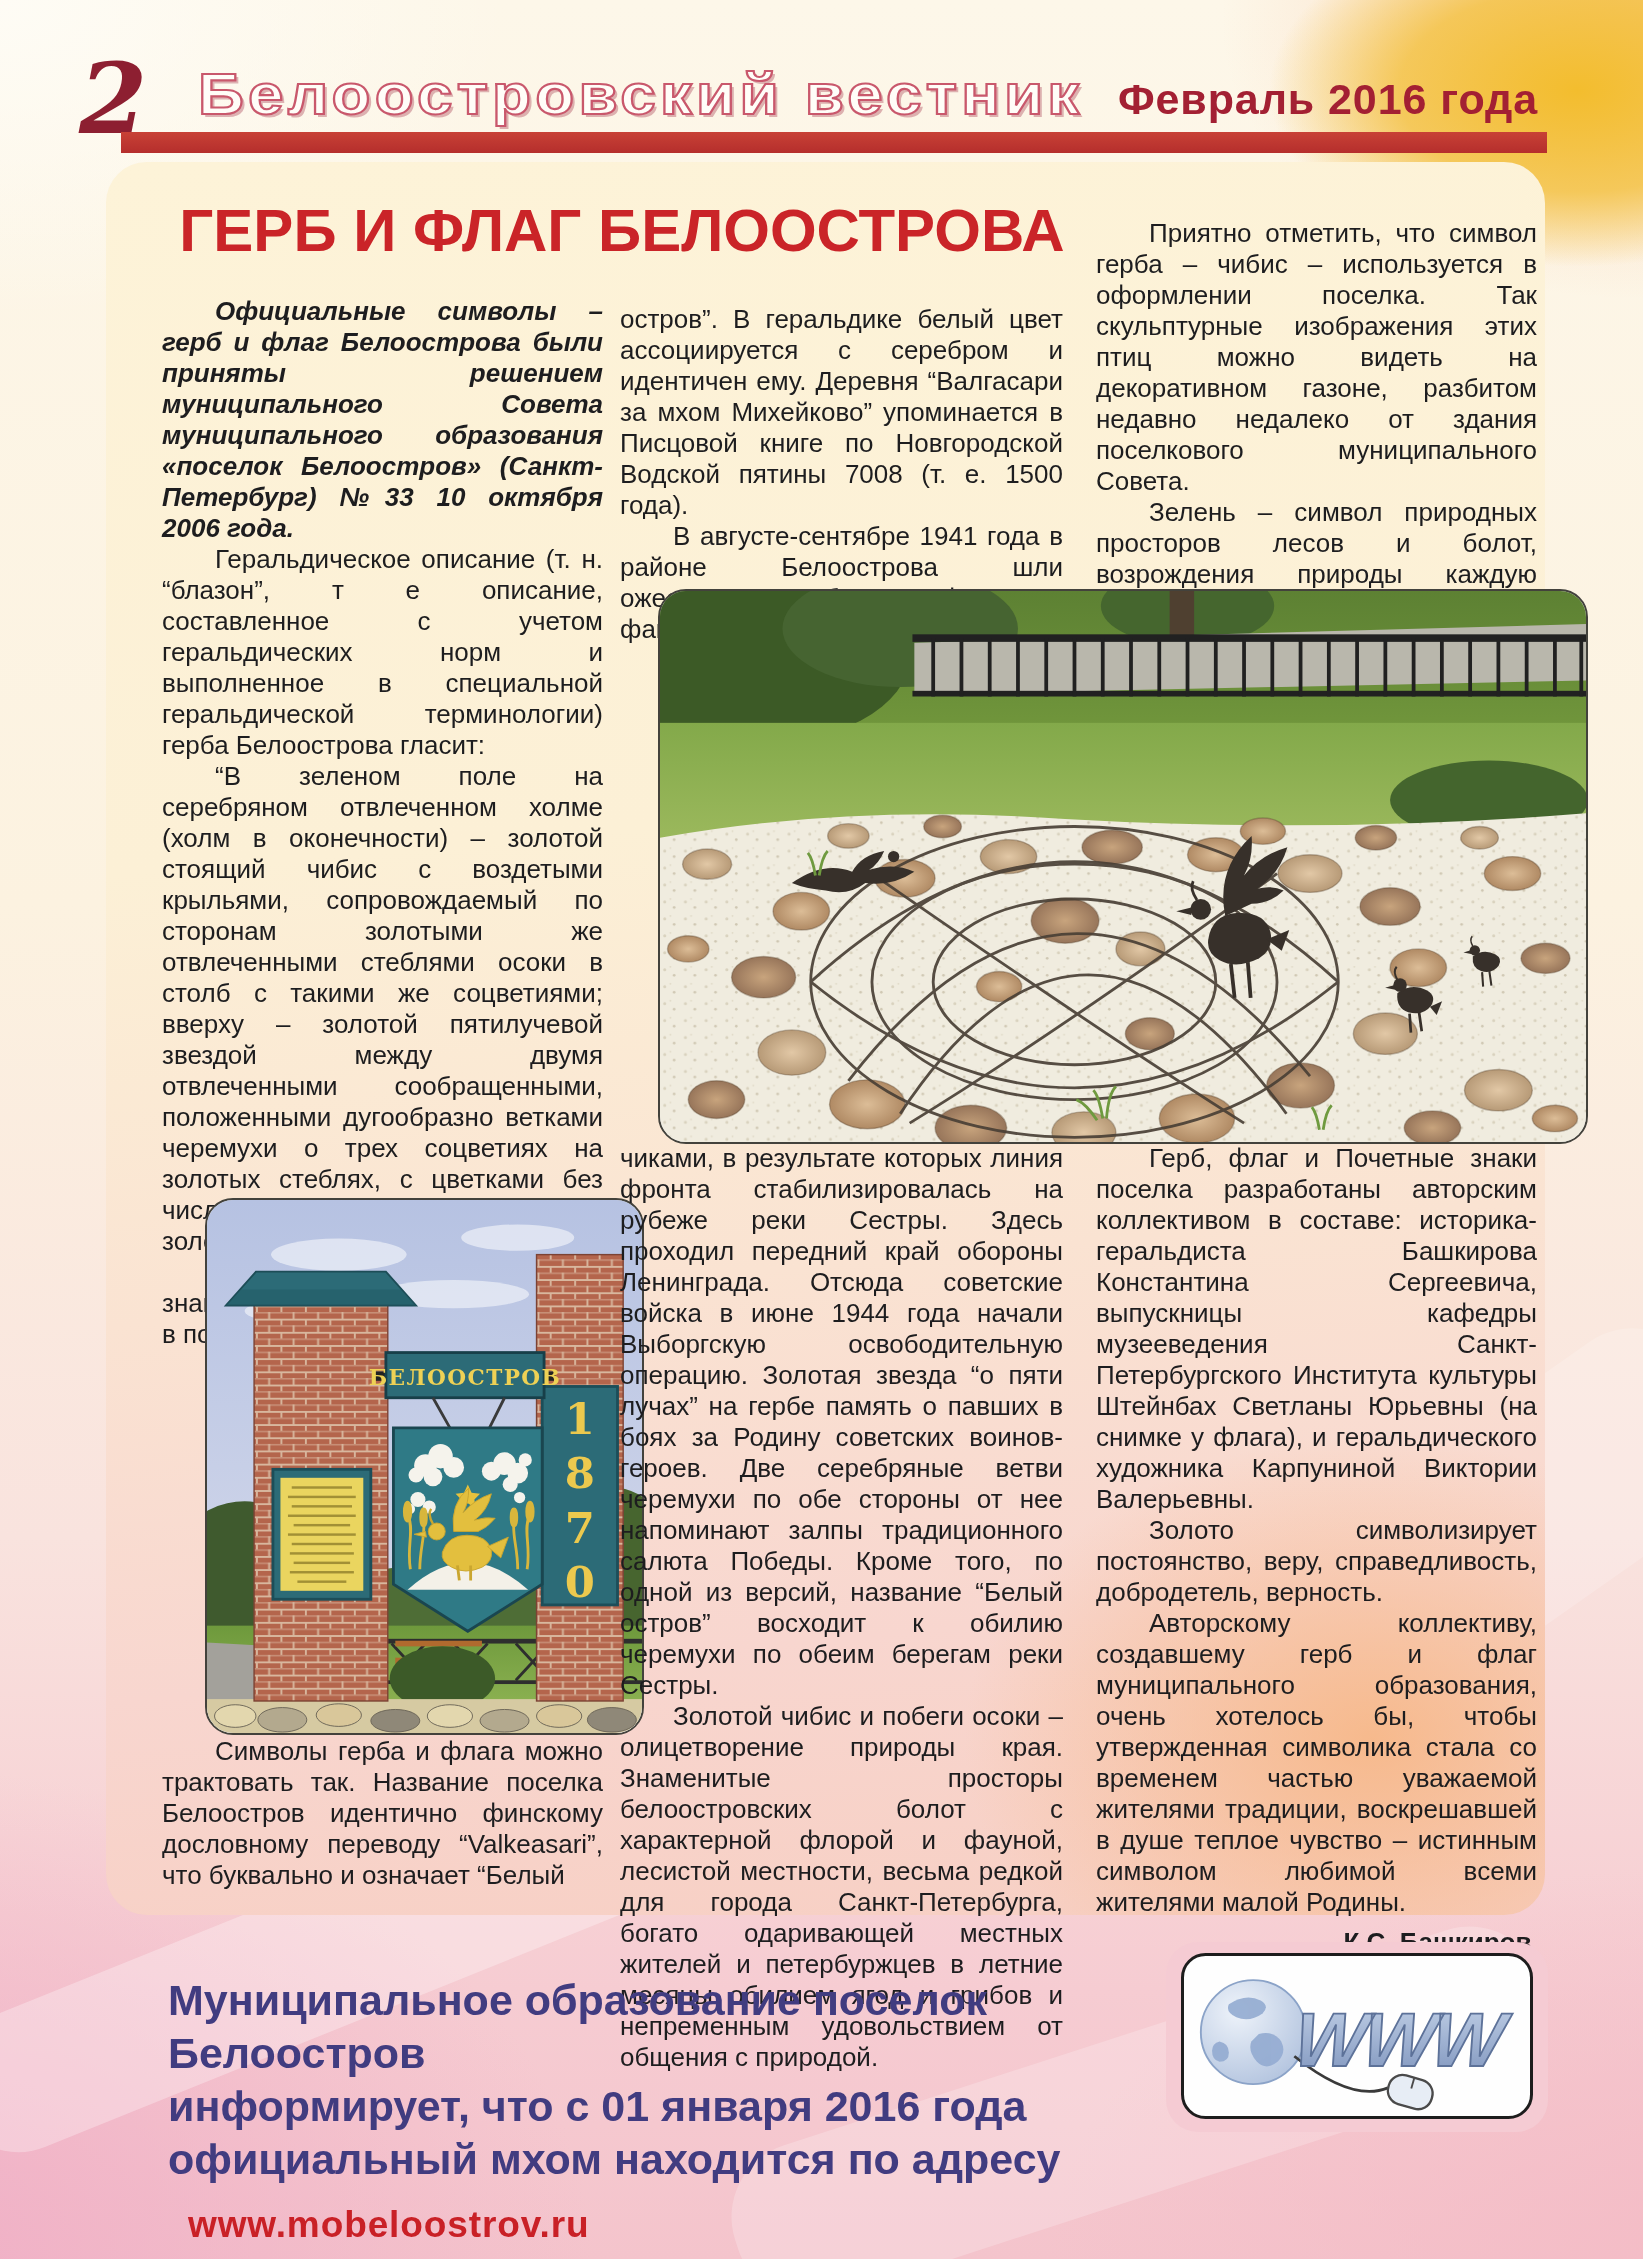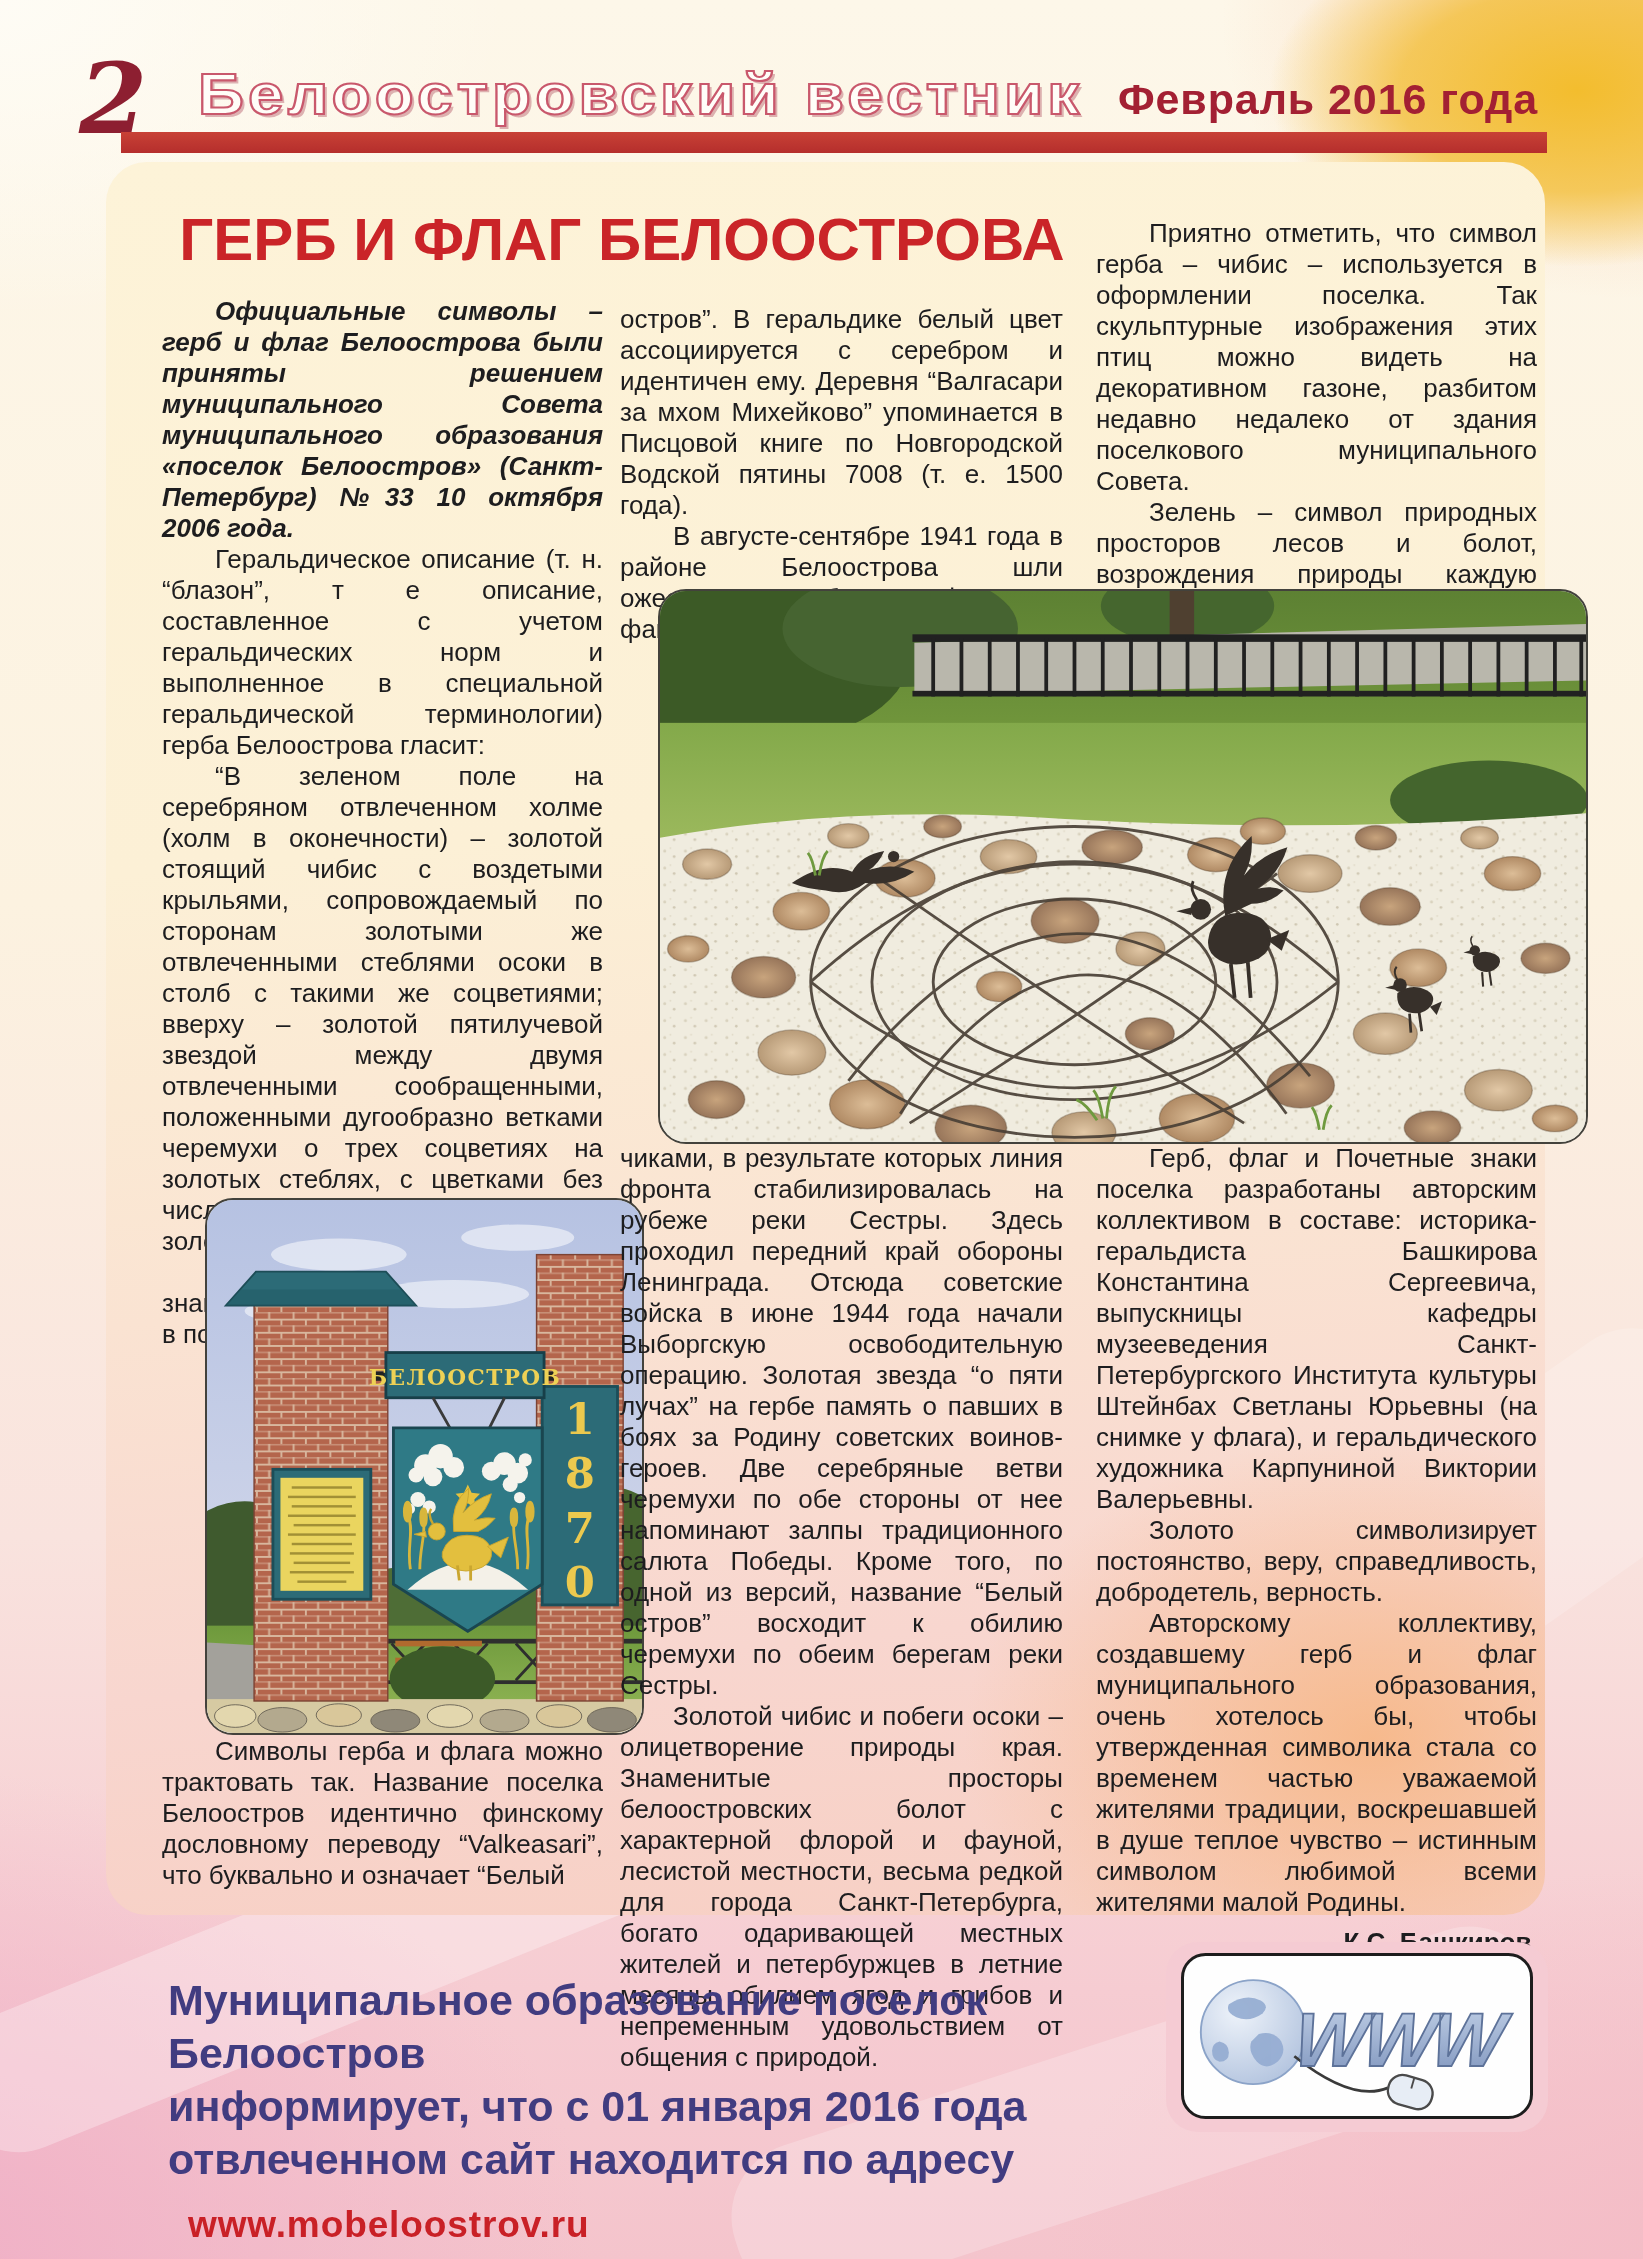--- a/index.html
+++ b/index.html
@@ -30,21 +30,21 @@
   .masthead-title{
     position:absolute;left:198px;top:60px;white-space:nowrap;
     font-weight:700;font-size:58px;letter-spacing:3.8px;color:#fffdf8;
     -webkit-text-stroke:2.1px #c9586c;
     text-shadow:2.8px 2.8px 0 rgba(160,45,70,.35);
     transform:scaleX(1.10);transform-origin:left top;
   }
   .masthead-date{position:absolute;right:105px;top:75px;font-weight:700;font-size:43px;color:#a32033;letter-spacing:0.9px;}
   .masthead-bar{position:absolute;left:121px;top:132px;width:1426px;height:21px;background:linear-gradient(180deg,#c84136,#b52e2c);}
 
-  .headline{position:absolute;left:151px;top:205px;width:942px;text-align:center;font-weight:700;font-size:60px;color:#ca2428;}
+  .headline{position:absolute;left:151px;top:196px;width:942px;text-align:center;font-weight:700;font-size:60px;color:#ca2428;}
 
   .col{position:absolute;font-size:26px;line-height:31px;color:#1d1d1f;text-align:justify;}
   .col p{margin:0;text-indent:53px;}
   .col p.cont{text-indent:0;}
   .col p.lead{font-weight:700;font-style:italic;}
   #col1{left:162px;top:296px;width:441px;}
   #col2{left:620px;top:296px;width:443px;margin-top:8px;}
   #col3{left:1096px;top:218px;width:441px;}
   #col2b{left:620px;top:1143px;width:443px;}
   #col3b{left:1096px;top:1143px;width:441px;}
@@ -403,21 +403,21 @@
 <div class="col" id="col3b">
   <p>Герб, флаг и Почетные знаки поселка разработаны авторским коллективом в составе: историка-геральдиста Башкирова Константина Сергеевича, выпускницы кафедры музееведения Санкт-Петербургского Института культуры Штейнбах Светланы Юрьевны (на снимке у флага), и геральдического художника Карпуниной Виктории Валерьевны.</p>
   <p>Золото символизирует постоянство, веру, справедливость, добродетель, верность.</p>
   <p>Авторскому коллективу, создавшему герб и флаг муниципального образования, очень хотелось бы, чтобы утвержденная символика стала со временем частью уважаемой жителями традиции, воскрешавшей в душе теплое чувство – истинным символом любимой всеми жителями малой Родины.</p>
   <p class="signature">К.С. Башкиров</p>
 </div>
 
 <div class="footer-text">
   <div>Муниципальное образование поселок Белоостров</div>
   <div>информирует, что с 01 января 2016 года</div>
-  <div>отвлеченном сайт находится по адресу</div>
+  <div>официальный мхом находится по адресу</div>
   <div class="footer-url">www.mobeloostrov.ru</div>
 </div>
 
 <div class="www-card">
   <div class="www-inner">
     <svg viewBox="0 0 370 172" preserveAspectRatio="none">
       <defs>
         <radialGradient id="gg" cx=".35" cy=".3" r=".9">
           <stop offset="0" stop-color="#eef3fa"></stop>
             <stop offset="1" stop-color="#a9bcda"></stop>

